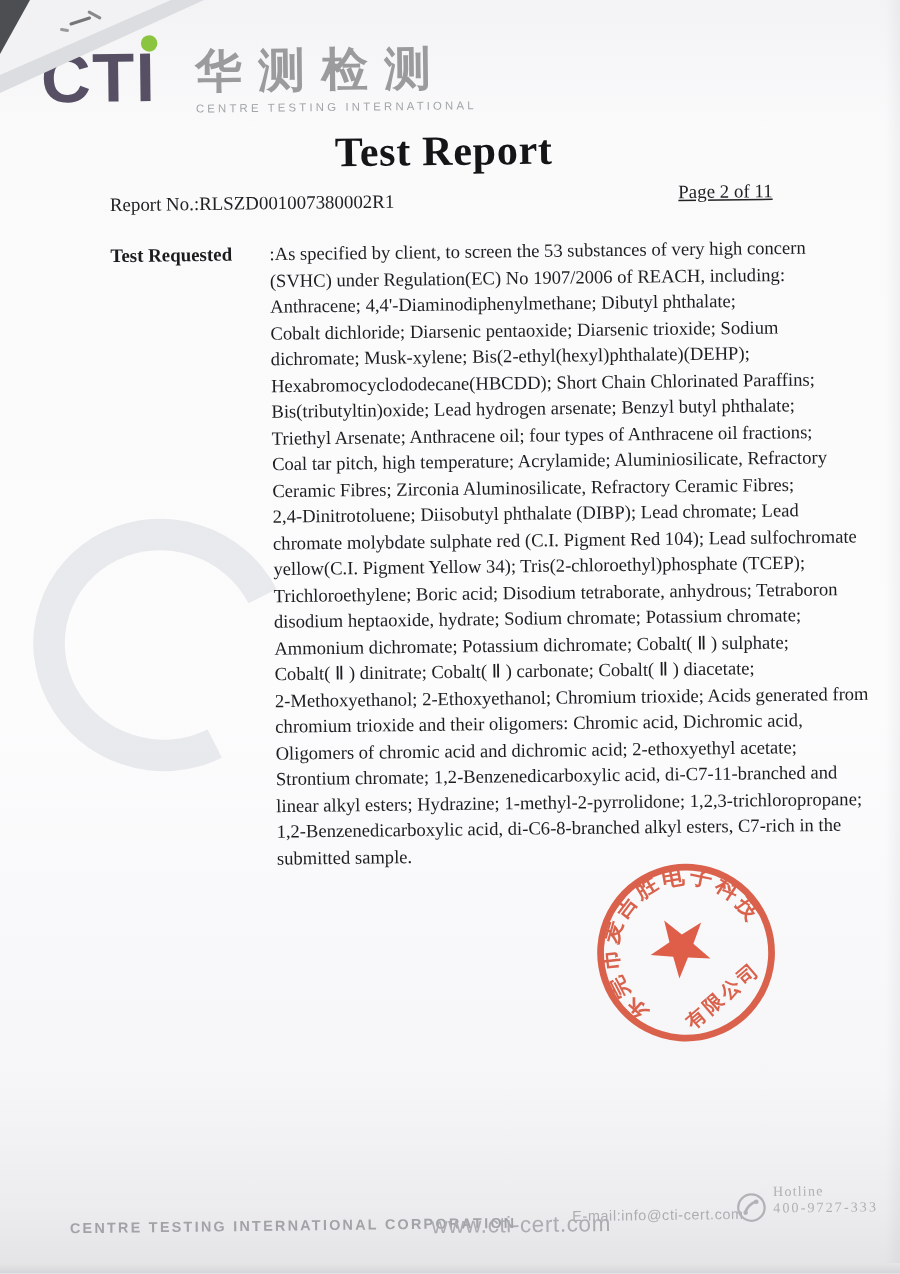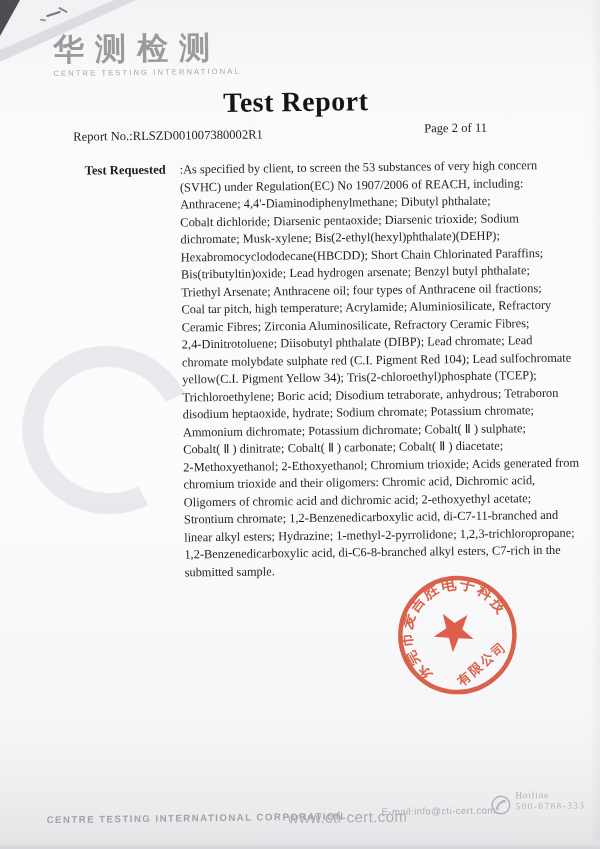--- a/index.html
+++ b/index.html
@@ -36,23 +36,23 @@
   .logo-dot{position:absolute;right:-1px;top:-9px;width:11px;height:11px;border-radius:50%;background:#8bc53f;}
   .logo-right{margin-left:26px;display:flex;flex-direction:column;}
   .logo-cn{font-family:"DejaVu Sans",sans-serif;font-size:31px;line-height:33px;
     color:#9b9b9e;letter-spacing:11px;font-weight:bold;}
   .logo-sub{font-family:"Liberation Sans",sans-serif;font-size:7.6px;color:#a2a6a8;
     letter-spacing:2.1px;margin-top:3px;}
 
   .title{position:absolute;top:86px;left:0;width:100%;text-align:center;
     font-size:28px;font-weight:bold;color:#151517;letter-spacing:0.5px;}
   .report-no{position:absolute;top:127px;left:77px;font-size:12.6px;color:#222225;}
-  .page-ind{position:absolute;top:123px;left:428px;font-size:12.6px;color:#222225;}
+  .page-ind{position:absolute;top:123px;left:456px;font-size:12.6px;color:#222225;text-decoration:underline;}
 
-  .tr-label{position:absolute;top:161px;left:88px;font-size:12.6px;font-weight:bold;color:#1c1c1e;}
+  .tr-label{position:absolute;top:161px;left:77px;font-size:12.6px;font-weight:bold;color:#1c1c1e;}
   .tr-body{position:absolute;top:160px;left:183px;width:392px;
     font-size:12.4px;line-height:17.5px;color:#1e1e21;}
   .tr-body .line{white-space:nowrap;}
 
   
   .watermark-c{position:absolute;box-sizing:border-box;left:22px;top:346px;width:172px;height:168px;
     border:21px solid rgba(213,215,221,0.5);border-right-color:transparent;
     border-radius:50%;transform:rotate(18deg);}
 
   .stamp{position:absolute;left:370px;top:552px;}
@@ -72,20 +72,24 @@
 </head>
 <body>
 
 <div class="paper"></div>
 <div class="right-shade"></div>
 <div class="watermark-c"></div>
 
 <div class="tilt">
 
   <div class="logo-row">
+    <div class="logo-cti">
+      <span>CTI</span>
+      <span class="logo-dot"></span>
+    </div>
     <div class="logo-right">
       <div class="logo-cn">华测检测</div>
       <div class="logo-sub">CENTRE TESTING INTERNATIONAL</div>
     </div>
   </div>
 
   <div class="title">Test Report</div>
   <div class="report-no">Report No.:RLSZD001007380002R1</div>
   <div class="page-ind">Page 2 of 11</div>
 
@@ -137,21 +141,21 @@
   <div class="phone-wrap">
     <svg width="21" height="21" viewBox="0 0 21 21">
       <circle cx="10.5" cy="10.5" r="8.8" fill="none" stroke="#b2b3b7" stroke-width="1.5"></circle>
       <path d="M6.4 13.4 C7.8 9.9 9.9 7.8 13.4 6.4" fill="none" stroke="#b2b3b7" stroke-width="1.8" stroke-linecap="round"></path>
       <circle cx="6.6" cy="13.8" r="1.5" fill="#b2b3b7"></circle>
       <circle cx="13.8" cy="6.6" r="1.5" fill="#b2b3b7"></circle>
     </svg>
   </div>
   <div class="hotline">
     <div>Hotline</div>
-    <div class="num">500-6788-333</div>
+    <div class="num">400-9727-333</div>
   </div>
 
 </div>
 
 <div class="fold-outer"></div>
 <div class="fold-inner"></div>
 <div class="corner-dark"></div>
 <div class="staple-a"></div>
 <div class="staple-b"></div>
 <div class="staple-c"></div>

